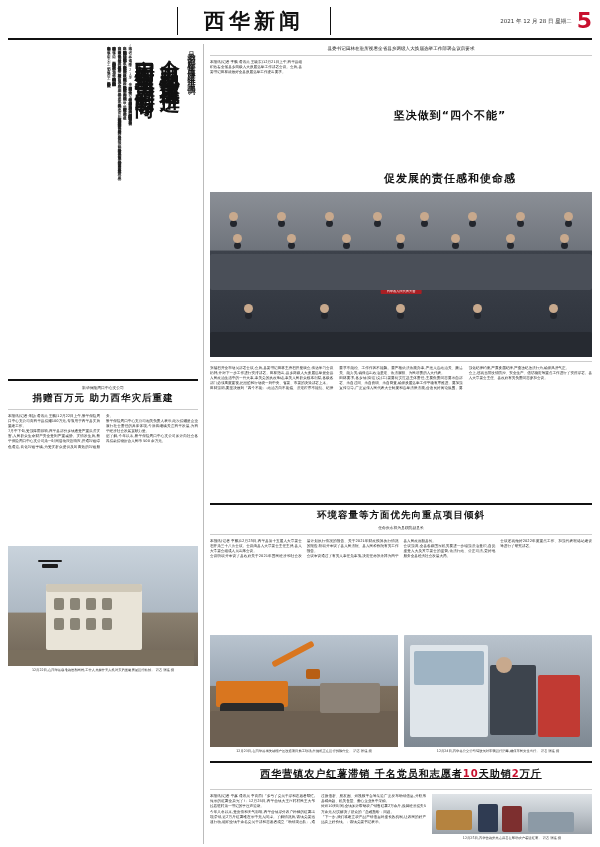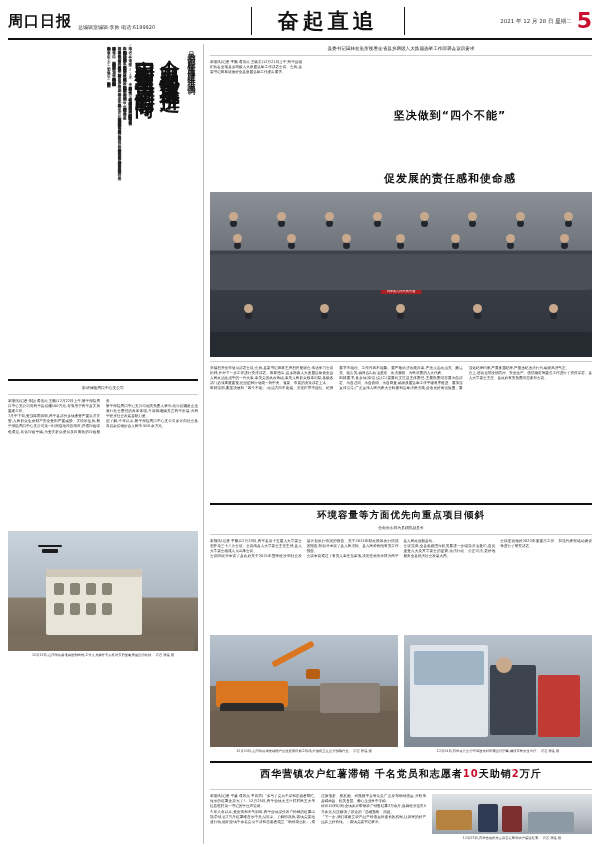--- a/index.html
+++ b/index.html
@@ -53,38 +53,34 @@
   .banner{position:absolute;left:50%;transform:translateX(-50%);background:#a81f24;color:#fff;
           font-size:3.2px;padding:1px 6px;border-radius:1px;white-space:nowrap;}
 
   .digger{background:linear-gradient(#b9c4cf 0%,#9aa6b3 45%,#7d6f5e 46%,#6a5d4d 100%);}
   .bus{background:linear-gradient(#cfd6dd 0%,#aab4bf 40%,#8e969f 100%);}
   .market{background:linear-gradient(#dfe3e7 0%,#c2c8ce 45%,#9aa1a8 100%);}
   .drone{background:linear-gradient(#c9d3dc 0%,#aeb9c4 55%,#8a7f6f 56%,#6e6456 100%);}
 
   .blob{position:absolute;border-radius:2px;}
 
-  .footer-title{font-size:10px;font-weight:bold;text-align:center;letter-spacing:1px;margin:4px 0 8px;}
+  .footer-title{font-size:10px;font-weight:bold;text-align:center;letter-spacing:1px;margin:4px 0 8px;text-decoration:underline;}
   .redno{color:#c8102e;}
   .mini-kicker{font-size:3.8px;text-align:center;color:#222;margin-bottom:2px;}
 
   .hr-thin{border:0;border-top:1px solid #ccc;margin:4px 0;}
 </style>
 </head>
 <body>
 
 <div class="page">
 
   <div class="masthead">
-    <div style="display:flex;align-items:flex-end;">
-      <div class="mh-logo">周口日报</div>
-      <div class="mh-sub">总编辑室编辑·李帅    电话:6199920</div>
-    </div>
     <div class="mh-center">
-      <span class="mh-title">奋起直追</span>
+      <span class="mh-title">西华新闻</span>
     </div>
     <div class="mh-right">
       <span class="mh-date">2021 年 12 月 28 日 星期二</span>
       <span class="mh-pageno">5</span>
     </div>
   </div>
 
   <div class="body">
 
     <div class="col-left">
@@ -96,20 +92,21 @@
         <div class="vcol v-text tiny" style="white-space:pre-wrap;">本报讯(记者 辛鑫 通讯员 李向前)12月13日上午,西华县召开重点项目建设推进会,贯彻落实中央、省、市经济工作会议精神,安排部署全县重点项目建设工作,动员全县上下迅速掀起大抓项目、抓大项目的热潮,以项目建设新成效推动全县经济社会高质量发展。县委书记田林出席会议并讲话,县长林鸿嘉主持会议。
 田林指出,要充分认识当前抓项目建设的重要性和紧迫性,切实增强抓项目、促发展的责任感和使命感。今年以来,全县上下围绕高质量发展这一主线,坚持项目为王理念,狠抓项目建设,一批重点项目相继开工建设、竣工投产,为全县经济社会发展提供了有力支撑。但也要清醒看到,与先进县市相比,我们在项目谋划、争取、落地、推进等方面还存在差距,必须迎头赶上、奋起直追。
 田林强调,项目建设没有「淡季」,要强化责任落实,坚持高位推动、一线指挥,各级各部门主要负责同志要亲自抓、带头抓,对重点项目实行专班推进、台账管理、清单交办,挂图作战、倒排工期,确保早开工、早建成、早见效。要强化要素保障,在土地、资金、能耗、环境容量等方面优先向重点项目倾斜,全力破解制约项目建设的瓶颈问题。要强化招商引资,围绕主导产业精准招商、以商招商、产业链招商,招大引强、招新引优,不断增强发展后劲。要强化服务意识,深化「放管服」改革,持续优化营商环境,当好服务企业的「店小二」,让企业家在西华投资放心、生活舒心、发展安心。
 林鸿嘉在主持会议时要求,各乡镇(街道)、各部门要把思想和行动统一到县委、县政府决策部署上来,强化担当、狠抓落实,确保各项重点项目早日建成投产,为全县经济社会高质量发展作出新的更大贡献。
 县四大班子有关领导,各乡镇(街道)党(工)委书记、乡镇长(主任),县直有关单位主要负责同志参加会议。</div>
       </div>
 
       <hr class="rule-dark">
 
       <div class="mini-kicker">新华保险周口中心支公司</div>
+      <div class="sec-title">捐赠百万元  助力西华灾后重建</div>
       <hr class="hr-thin">
       <div class="tiny cols2" style="white-space:pre-wrap;height:128px;">本报讯(记者 朱劼 通讯员 王鹏)12月22日上午,新华保险周口中心支公司向西华县捐赠100万元,专项用于西华县灾后重建工作。
 7月中下旬,受强降雨影响,西华县部分乡镇遭受严重洪涝灾害,人民群众生命财产安全受到严重威胁。灾情发生后,新华保险周口中心支公司第一时间启动应急响应,开通理赔绿色通道,简化理赔手续,为受灾群众提供及时高效的理赔服务。
 新华保险周口中心支公司相关负责人表示,此次捐赠是企业履行社会责任的具体体现,今后将继续关注西华发展,为西华经济社会发展贡献力量。
 据了解,今年以来,新华保险周口中心支公司累计向社会各界捐款捐物折合人民币 500 余万元。</div>
 
       <div class="photo drone" style="height:120px;margin-top:4px;">
         <div class="blob" style="left:38px;top:38px;width:96px;height:66px;background:#e9e4d8;"></div>
         <div class="blob" style="left:38px;top:38px;width:96px;height:8px;background:#cfc8b8;"></div>
         <div class="blob" style="left:46px;top:52px;width:10px;height:12px;background:#8a8577;"></div>

